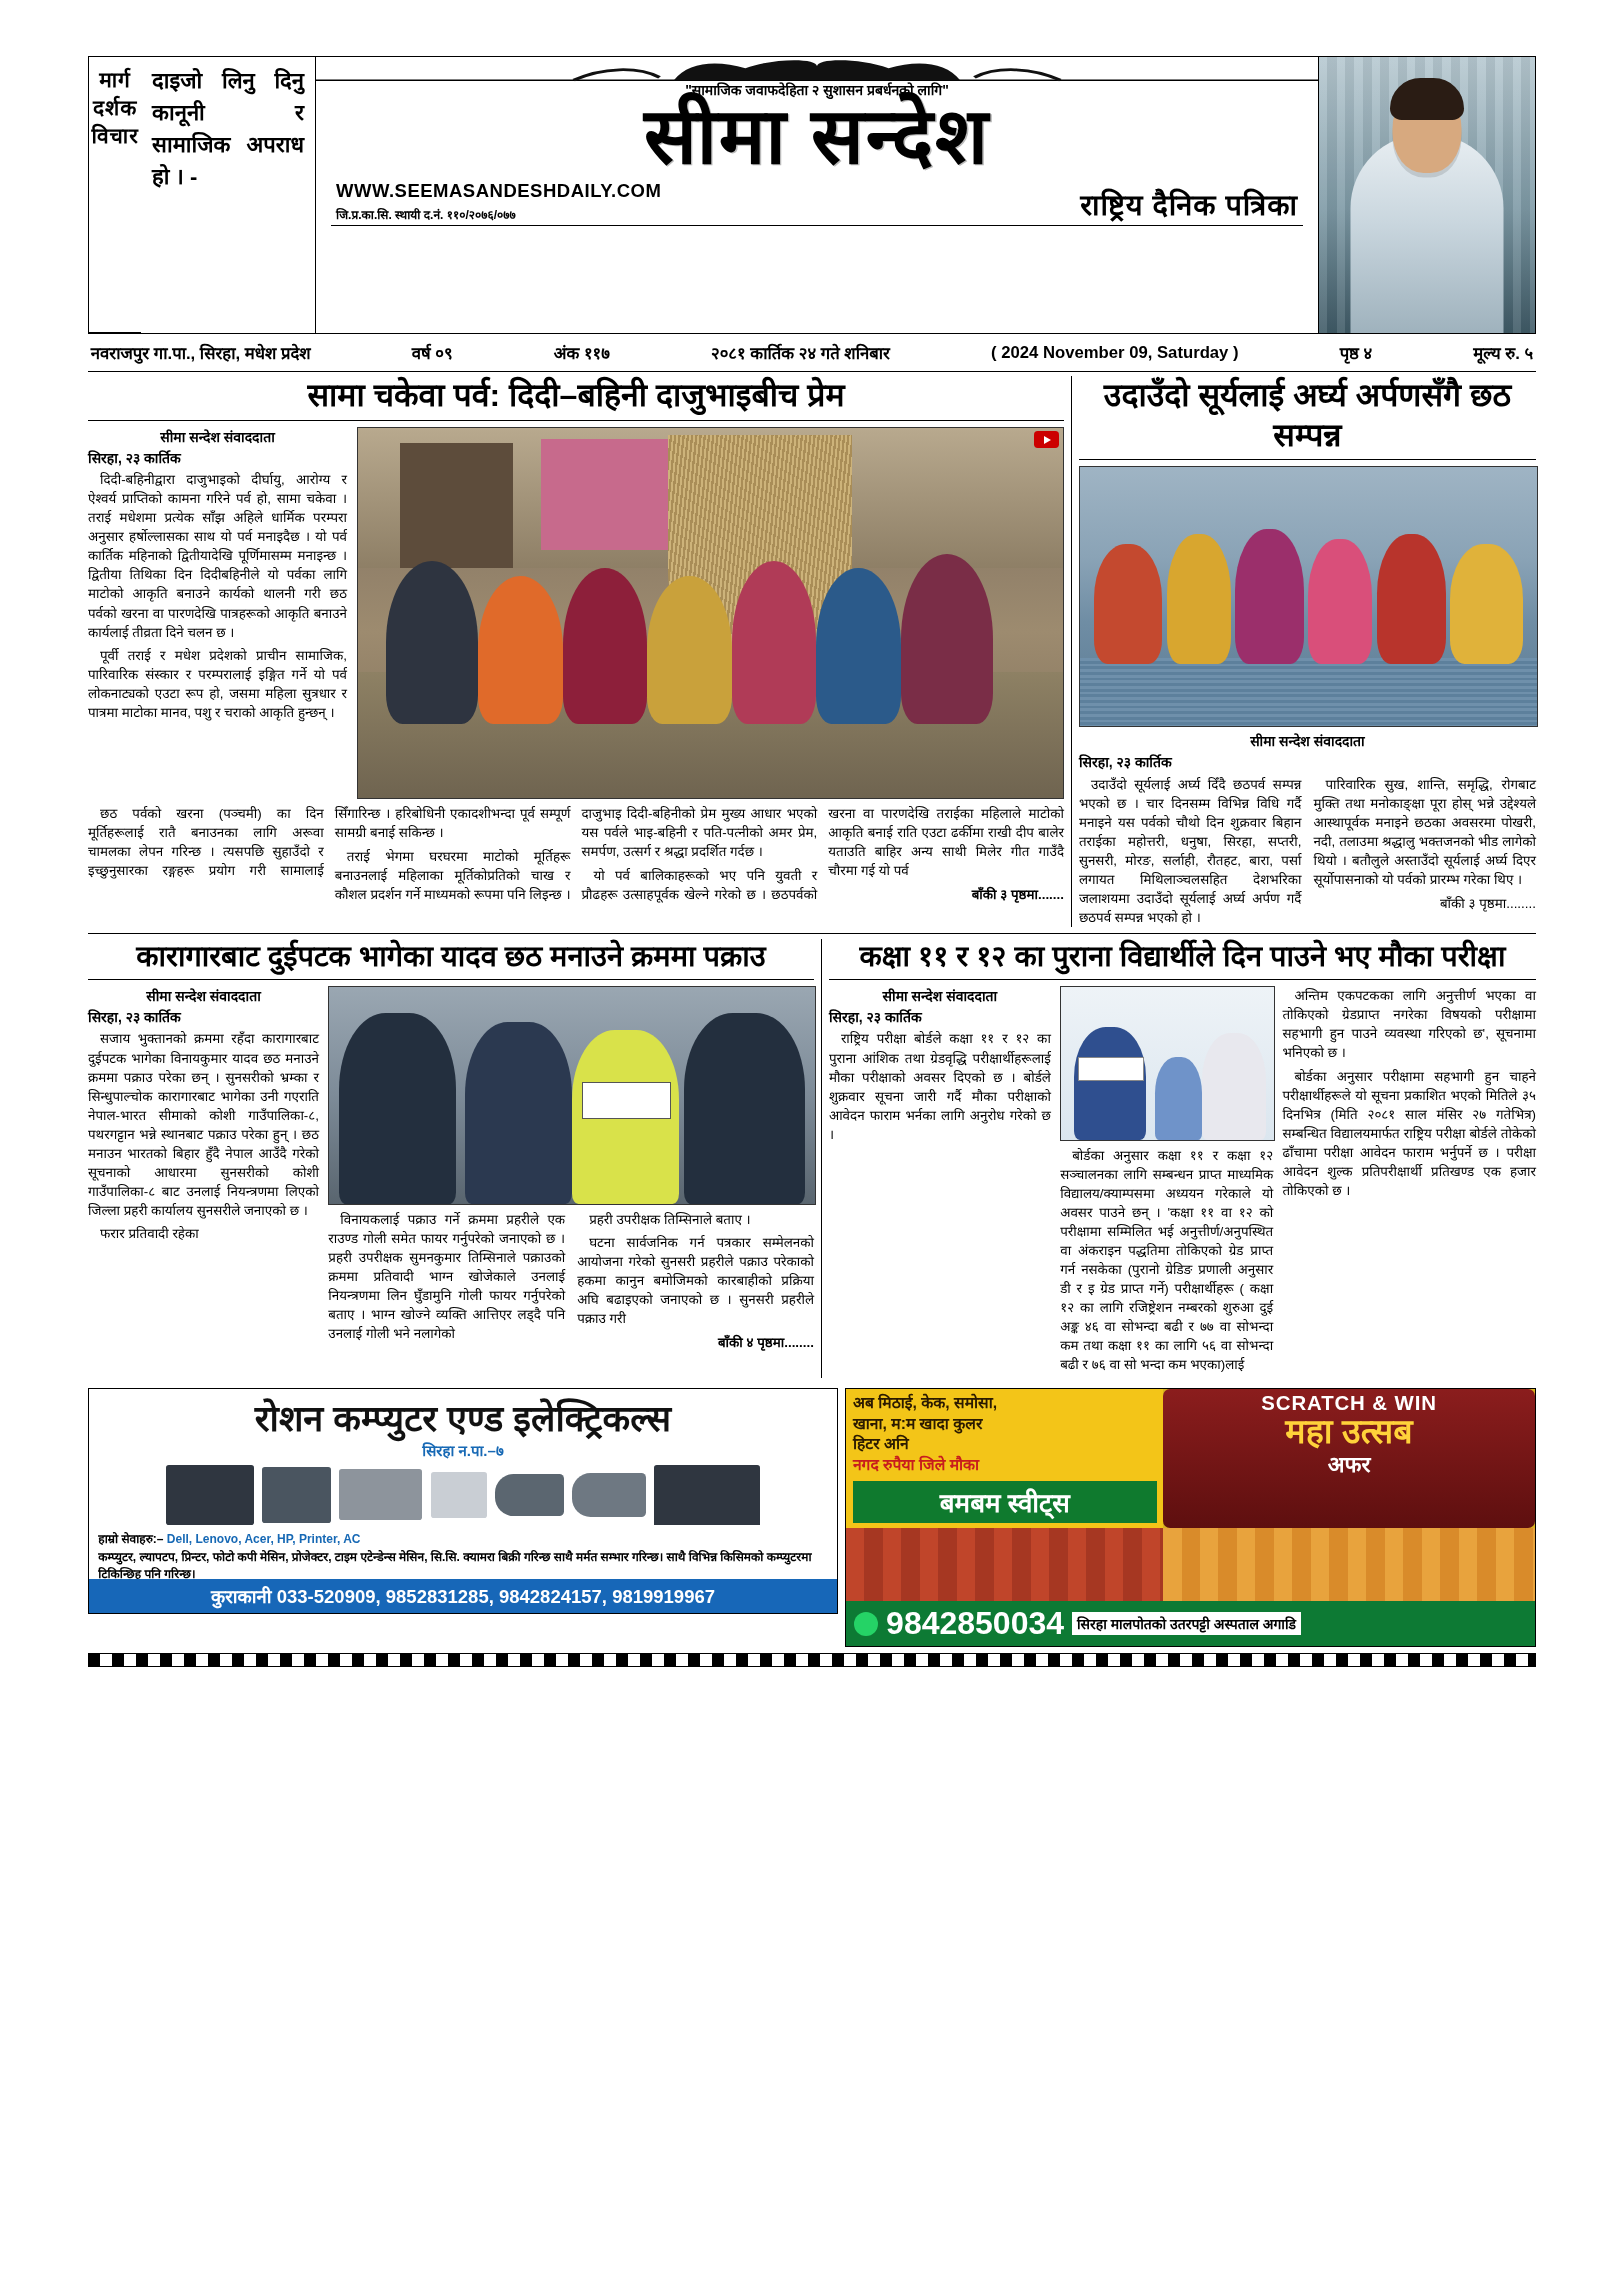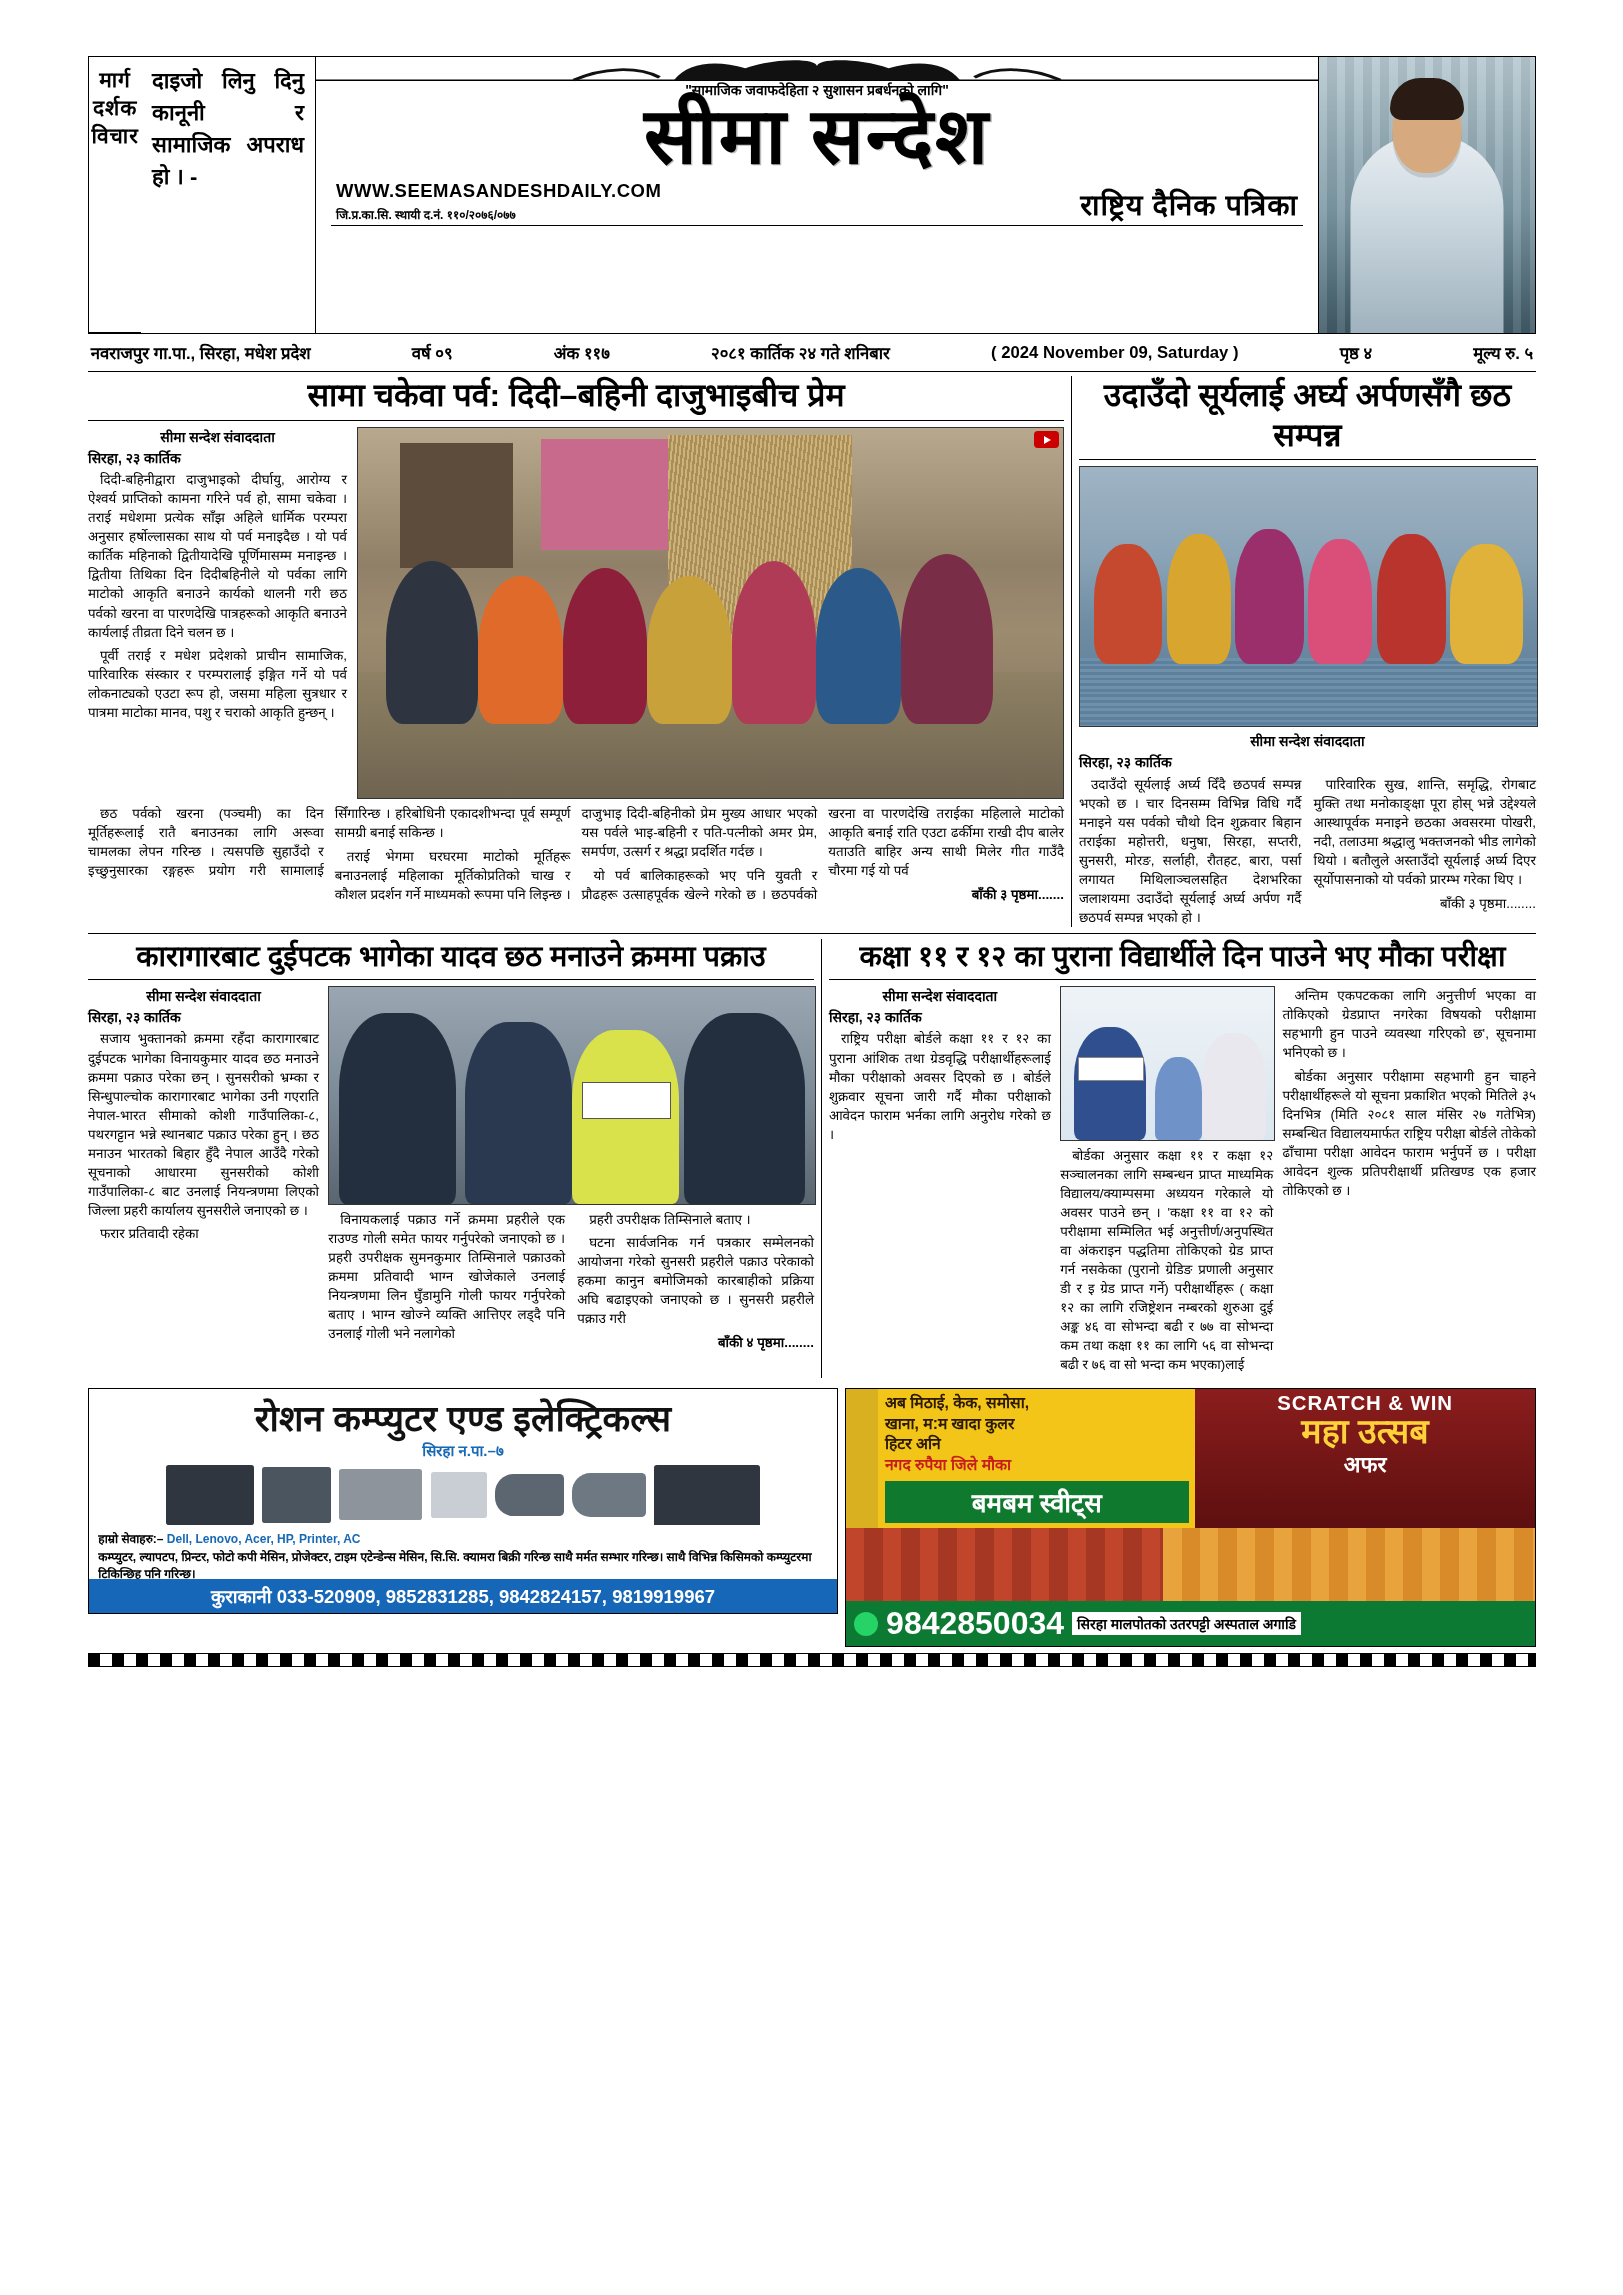--- a/index.html
+++ b/index.html
@@ -268,24 +268,24 @@
   .dev { background:#2f3640; border-radius:2.8px; }
   .ad-left-text { font-size: 12px; line-height:1.35; padding: 1.9px 9.3px 0 9.3px; font-weight:bold;}
   .ad-left-note { font-size: 11.6px; padding: 0 9.3px; font-weight:bold;}
   .ad-left-phone {
     position:absolute; left:0; bottom:0; width:100%;
     background:#1767b8; color:#fff; font-size:18.5px; font-weight:bold;
     text-align:center; padding: 4.6px 0; box-sizing:border-box;
   }
   .ad-right { flex:1; height: 259px; background: #d8b020; }
   .ad-right-top { display:flex; height: 139px; }
-  .ad-r-left { width: 46%; background:#f3c518; position:relative; box-sizing:border-box; padding:4.6px 6.5px;margin-left:32px;}
+  .ad-r-left { width: 46%; background:#f3c518; position:relative; box-sizing:border-box; padding:4.6px 6.5px;}
   .ad-r-left-text { font-size: 15.7px; font-weight:bold; line-height:1.3; color:#2b1a00;}
   .ad-r-left-red { color:#c81d1d; }
-  .ad-r-right { flex:1; background: linear-gradient(180deg,#8b1d1d,#5e0f0f); position:relative; }
+  .ad-r-right { flex:1; background: linear-gradient(180deg,#8b1d1d,#5e0f0f); position:relative;border-radius:7px; }
   .scratch { color:#fff; font-size:20.4px; font-weight:bold; text-align:center; padding-top:3.7px; letter-spacing:0.9px;}
   .maha { color:#ffd23a; font-size:34px; font-weight:bold; text-align:center; line-height:0.95; }
   .offer { color:#fff; font-size:22px; font-weight:bold; text-align:center; }
   .bambam {
     background:#0f7a2e; color:#fff; font-size:26px; font-weight:bold;
     text-align:center; padding:2.8px 0;
   }
   .ad-right-bottom {
     position:absolute; left:0; bottom:0; width:100%;
     background:#0d7a34; color:#fff; display:flex; align-items:center; gap:8.3px;

